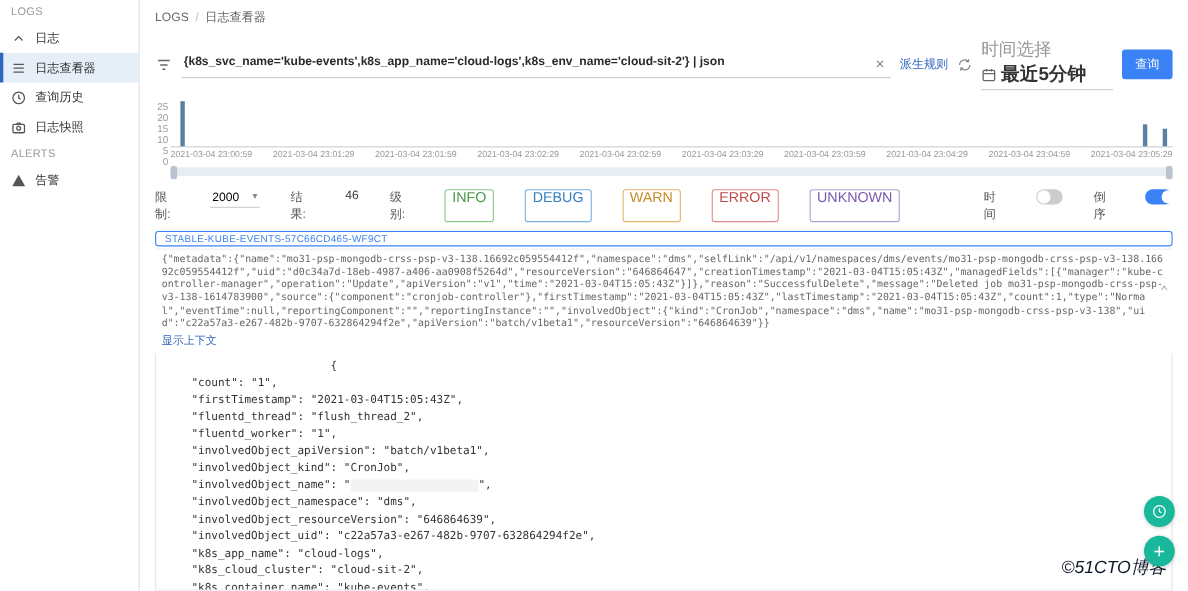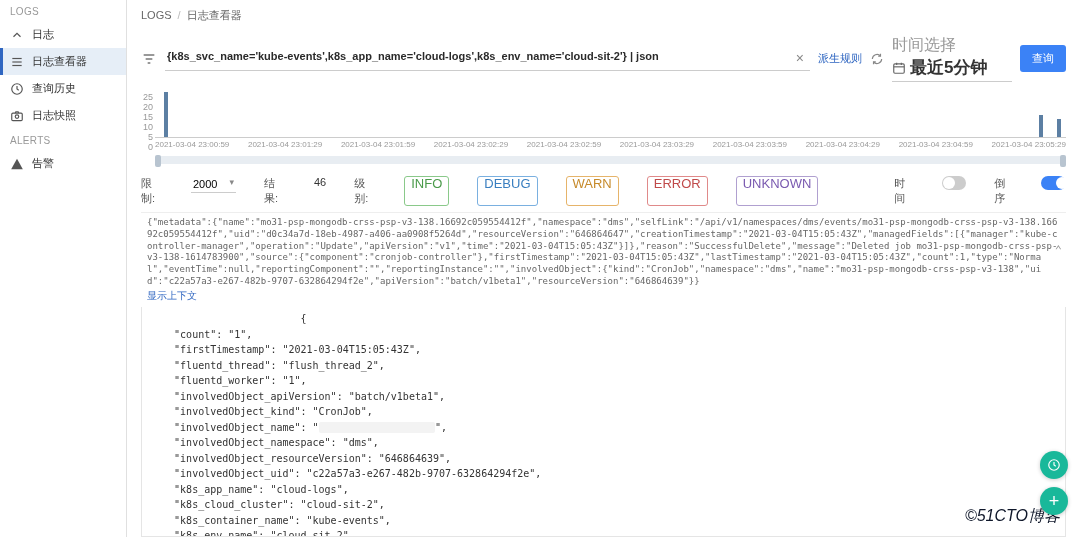--- a/index.html
+++ b/index.html
@@ -190,20 +190,21 @@
     <span class="badge b-warn">WARN</span>
     <span class="badge b-error">ERROR</span>
     <span class="badge b-unknown">UNKNOWN</span>
     <span style="flex:0 0 20px"></span>
     <span class="lbl">时间</span>
     <span class="toggle"></span>
     <span class="lbl">倒序</span>
     <span class="toggle on"></span>
   </div>
 
+  <span class="log-tag">STABLE-KUBE-EVENTS-57C66CD465-WF9CT</span>
 
   <div class="log-meta">
     <span>{"metadata":{"name":"mo31-psp-mongodb-crss-psp-v3-138.16692c059554412f","namespace":"dms","selfLink":"/api/v1/namespaces/dms/events/mo31-psp-mongodb-crss-psp-v3-138.16692c059554412f","uid":"d0c34a7d-18eb-4987-a406-aa0908f5264d","resourceVersion":"646864647","creationTimestamp":"2021-03-04T15:05:43Z","managedFields":[{"manager":"kube-controller-manager","operation":"Update","apiVersion":"v1","time":"2021-03-04T15:05:43Z"}]},"reason":"SuccessfulDelete","message":"Deleted job mo31-psp-mongodb-crss-psp-v3-138-1614783900","source":{"component":"cronjob-controller"},"firstTimestamp":"2021-03-04T15:05:43Z","lastTimestamp":"2021-03-04T15:05:43Z","count":1,"type":"Normal","eventTime":null,"reportingComponent":"","reportingInstance":"","involvedObject":{"kind":"CronJob","namespace":"dms","name":"mo31-psp-mongodb-crss-psp-v3-138","uid":"c22a57a3-e267-482b-9707-632864294f2e","apiVersion":"batch/v1beta1","resourceVersion":"646864639"}}</span>
     <span class="chevup">⌃</span>
   </div>
   <span class="show-ctx">显示上下文</span>
 
   <div class="json-body" id="jsonbody">                         {
     "count": "1",
     "firstTimestamp": "2021-03-04T15:05:43Z",

